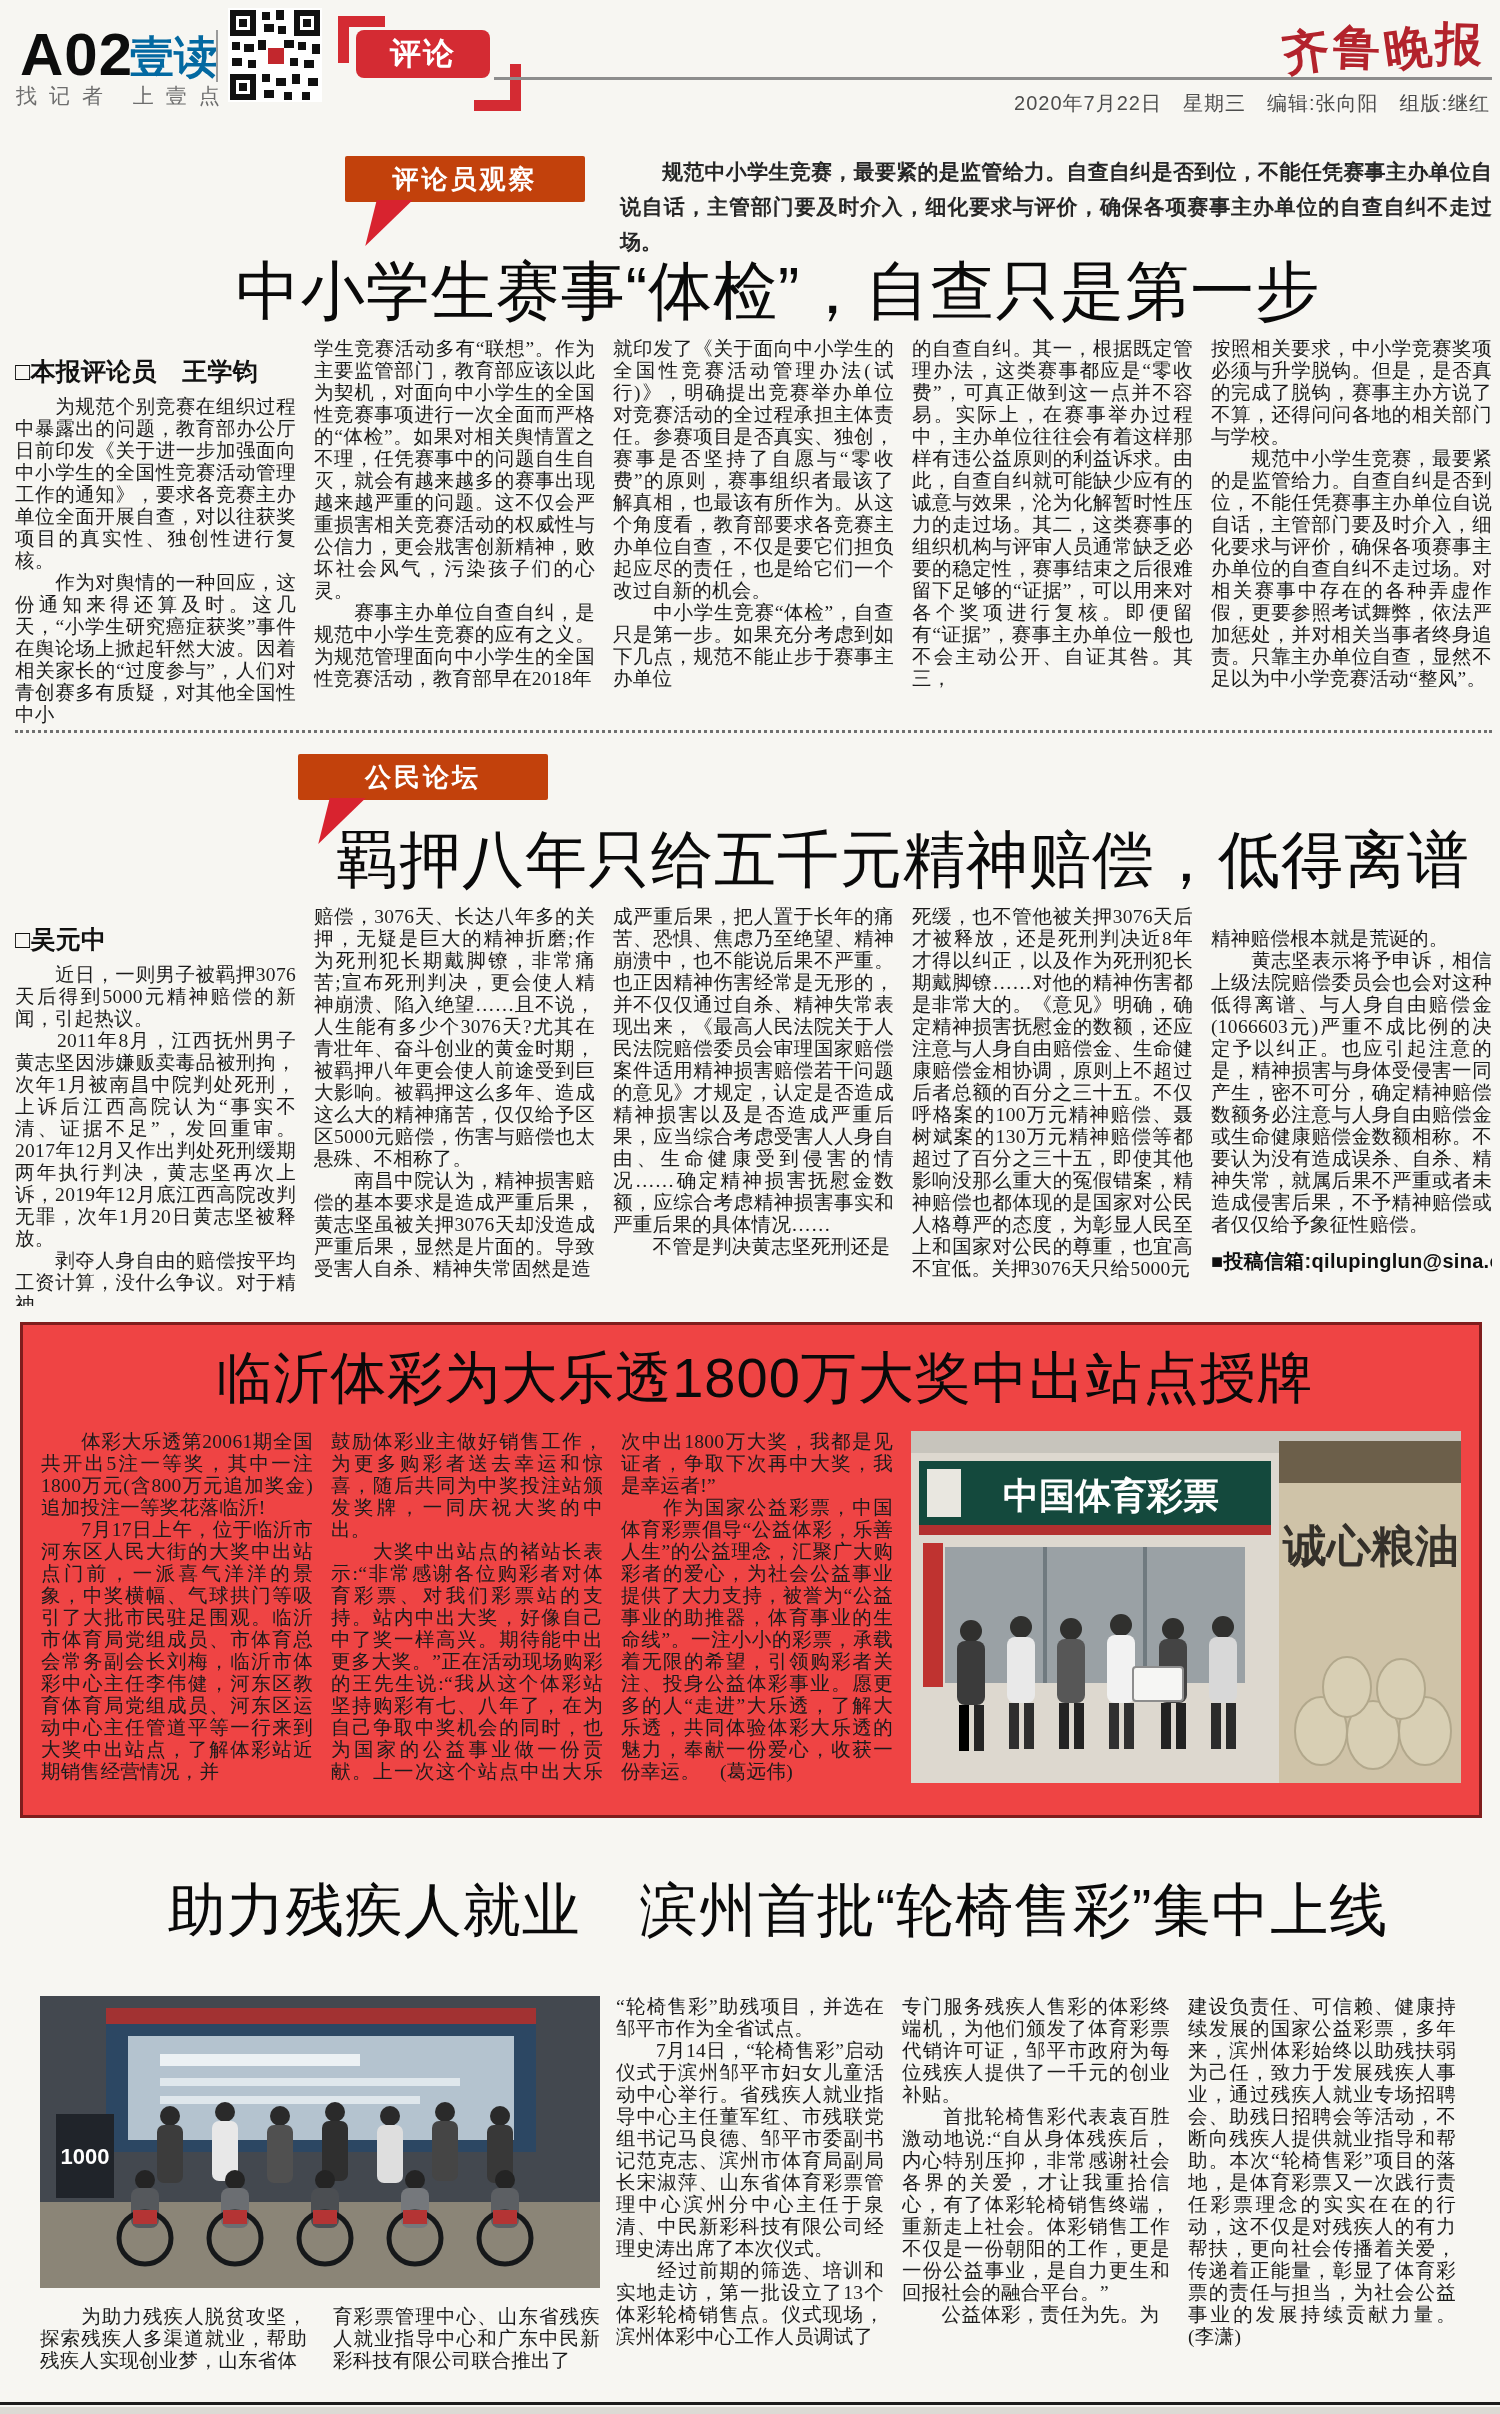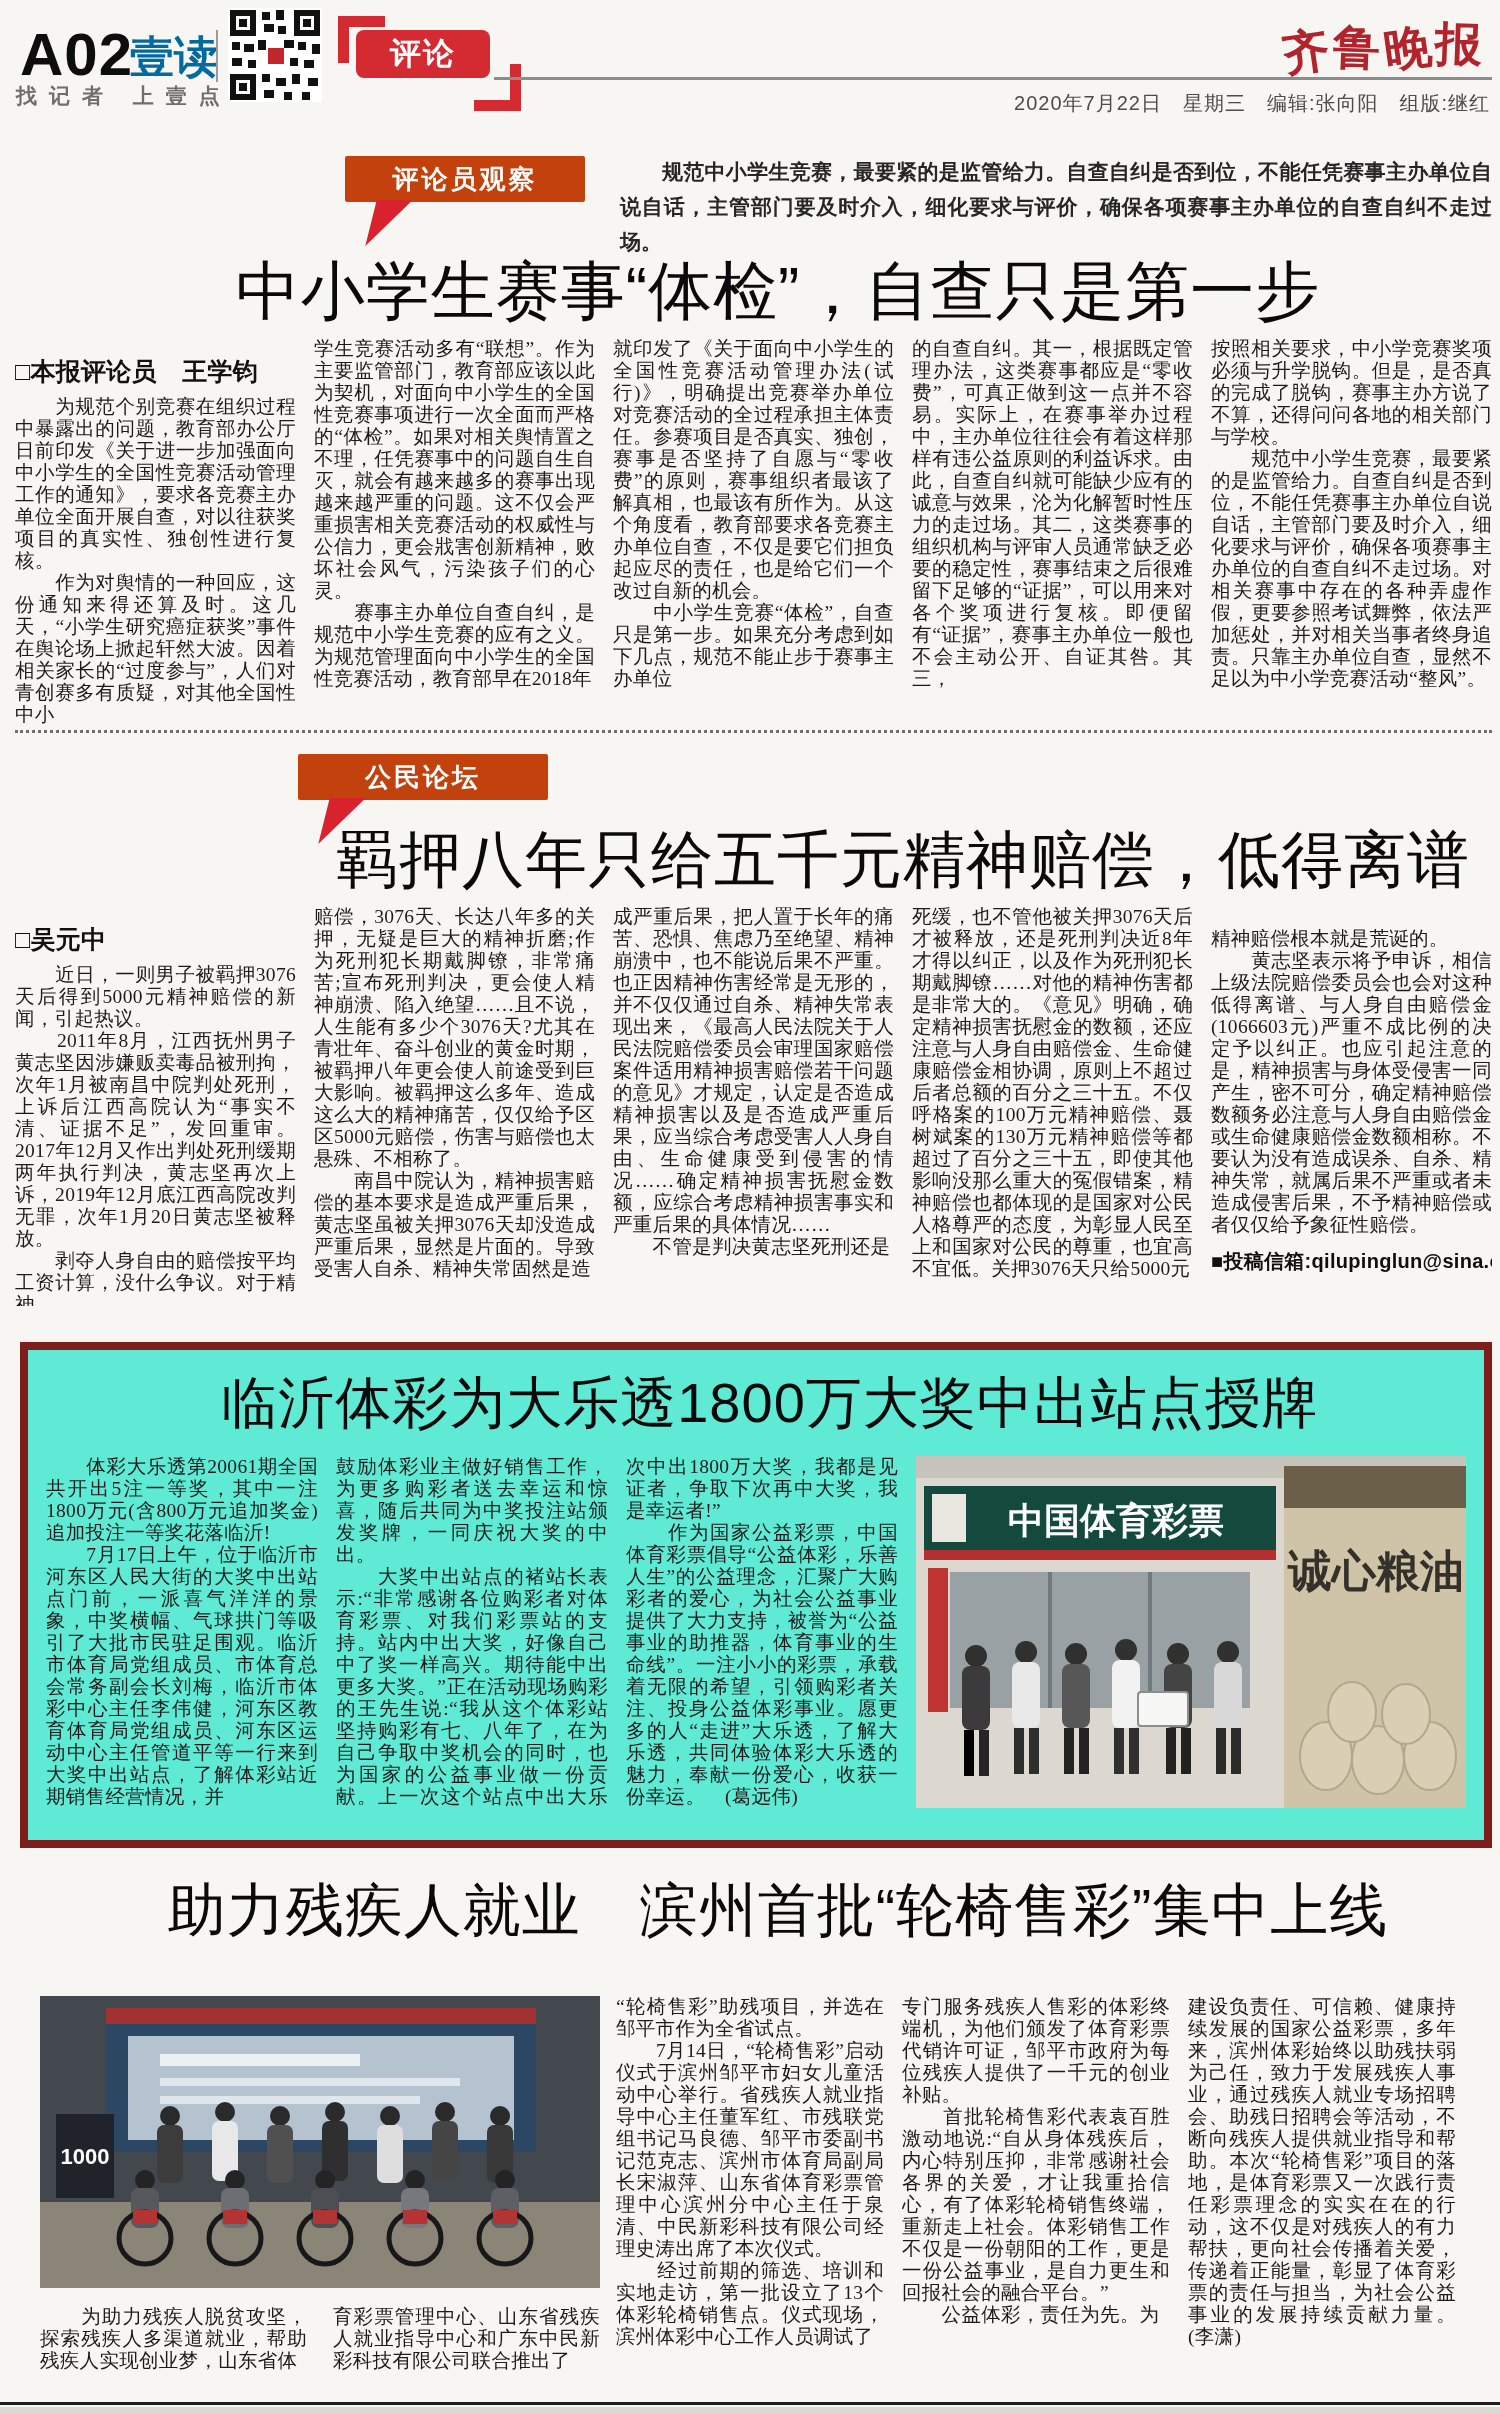--- a/index.html
+++ b/index.html
@@ -6,21 +6,21 @@
   body{background:#e9e8e4;}
   #page{position:relative;width:1500px;height:2414px;background:#f7f6f2;overflow:hidden;
         font-family:"Liberation Serif","DejaVu Serif",serif;color:#1e1e1e;}
   .sans{font-family:"Liberation Sans","DejaVu Sans",sans-serif;}
   .abs{position:absolute;}
 
   
   .page-code{left:20px;top:20px;font-size:60px;font-weight:800;letter-spacing:1px;color:#0d0d0d;}
   .section-name{left:130px;top:28px;font-size:44px;font-weight:700;color:#0369a1;}
   .hdr-divider{left:216px;top:30px;width:2px;height:52px;background:#9a9a9a;}
-  .tagline{left:16px;top:82px;font-size:21px;color:#6e6e6e;letter-spacing:12px;font-weight:700;}
+  .tagline{left:16px;top:82px;font-size:21px;color:#6e6e6e;letter-spacing:12px;font-weight:400;}
   .qr{left:228px;top:8px;width:94px;height:94px;}
   .corner-tl{left:338px;top:16px;width:36px;height:36px;border-left:11px solid #d42b33;border-top:11px solid #d42b33;}
   .column-tab{left:356px;top:30px;width:134px;height:48px;background:#d42b33;border-radius:8px;
               color:#fff;font-size:31px;font-weight:800;display:flex;align-items:center;justify-content:center;letter-spacing:2px;}
   .corner-br{left:474px;top:64px;width:36px;height:36px;border-right:11px solid #d42b33;border-bottom:11px solid #d42b33;}
   .hdr-rule{left:494px;top:77px;width:998px;height:3px;background:#8d8d8d;}
   .masthead{right:14px;top:16px;font-size:47px;font-weight:800;color:#b3232c;
             font-family:"Liberation Serif","DejaVu Serif",serif;transform:rotate(-2deg);letter-spacing:4px;}
   .masthead span{display:inline-block;}
   .masthead span:nth-child(odd){transform:rotate(-6deg) translateY(2px);}
@@ -42,21 +42,21 @@
 
   
   .colset{display:flex;gap:18px;overflow:hidden;}
   .ncol{flex:1;font-size:19.5px;line-height:22px;text-align:justify;white-space:pre-line;
         color:#1b1b1b;letter-spacing:0.3px;overflow:hidden;}
   .dotted-rule{border-top:3px dotted #6f6f6f;}
   .mailbox{margin-top:14px;font-size:20px;font-weight:800;color:#0f0f0f;
            font-family:"Liberation Sans","DejaVu Sans",sans-serif;white-space:nowrap;}
 
   
-  .article-box{left:20px;top:1322px;width:1456px;height:490px;border:8px solid #7f1d1d;background:#5eead4;margin-top:20px;}
+  .article-box{left:20px;top:1322px;width:1456px;height:490px;border:3px solid #7f1d1d;background:#ef4444;}
   .article-box .headline{margin-top:16px;font-size:56px;}
   .box-row{display:flex;gap:18px;padding:14px 18px 0 18px;}
   .box-row .ncol{flex:0 0 272px;height:352px;}
   .photo-frame{flex:1;height:352px;background:#b9b6ae;overflow:hidden;}
 
   
   .photo2-frame{left:40px;top:1996px;width:560px;height:292px;background:#43484f;overflow:hidden;}
   .minicols{left:40px;top:2306px;width:560px;display:flex;gap:26px;}
   .minicols .ncol{height:92px;}
   .colset4{left:616px;top:1996px;width:874px;height:406px;}

